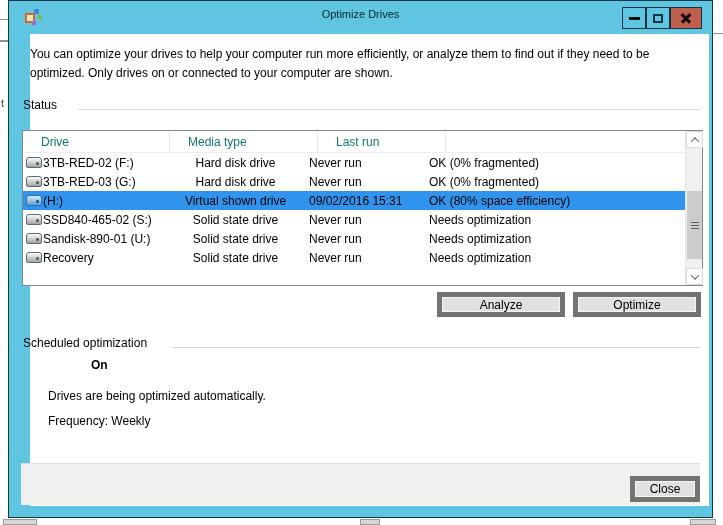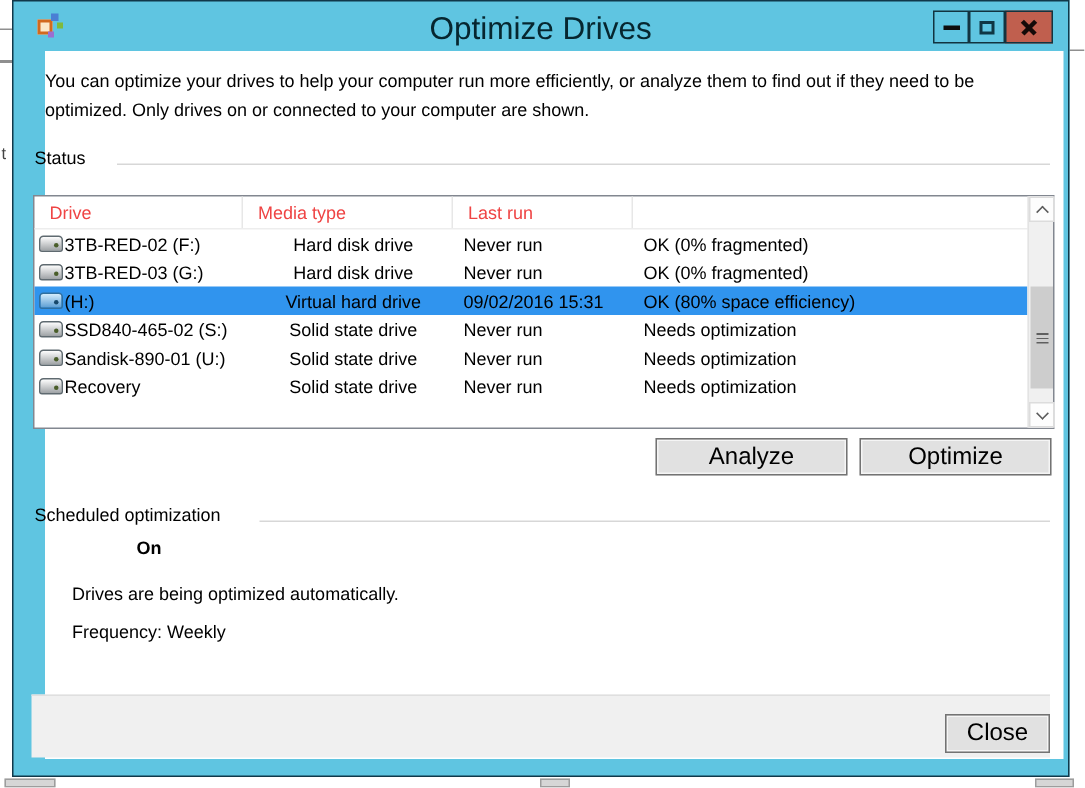--- a/index.html
+++ b/index.html
@@ -9,21 +9,21 @@
   
   .bg-line { position:absolute; background:#8f8f8f; }
   .bg-block { position:absolute; background:#d6d6d6; border:1px solid #9d9d9d; }
   .bg-stray { position:absolute; left:1px; top:97px; font-size:11px; color:#444; }
 
   
   .window { position:absolute; left:8px; top:0; width:705px; height:518px;
             background:#5fc5e1; border:1px solid #10384a; }
 
   .titlebar { position:absolute; left:0; top:0; width:100%; height:32px; }
-  .title { position:absolute; left:0; top:7px; width:100%; text-align:center; font-size:21px; color:#06262f; }
+  .title { position:absolute; left:0; top:7px; width:100%; text-align:center; font-size:11px; color:#06262f; }
   .app-icon { position:absolute; left:16px; top:8px; width:17px; height:16px; }
   .app-icon .frame { position:absolute; left:0; bottom:2px; width:10px; height:10px; border:2px solid #d2691e; background:#fce8c8; }
   .app-icon .b1 { position:absolute; right:3px; top:0; width:5px; height:5px; background:#4a7fd4; }
   .app-icon .b2 { position:absolute; right:0; top:6px; width:4px; height:4px; background:#7fba3c; }
   .app-icon .b3 { position:absolute; right:6px; bottom:0; width:4px; height:4px; background:#9b6fd0; }
 
   .win-btn { position:absolute; top:6px; width:24px; height:22px; border:1px solid #123440;
              background:transparent; display:flex; align-items:center; justify-content:center; cursor:default; }
   .btn-min { left:613px; }
   .btn-max { left:637px; }
@@ -39,21 +39,21 @@
 
   .desc { position:absolute; left:30px; top:45px; width:652px; line-height:19px; }
 
   .group-label { position:absolute; color:#000; }
   .group-line { position:absolute; height:1px; background:#d7d7d7; }
 
   
   .listview { position:absolute; left:22px; top:130px; width:681px; height:156px;
               border:1px solid #828790; background:#fff; }
   .lv-header { display:flex; height:22px; border-bottom:1px solid #ededed; align-items:center; }
-  .lv-hcell { height:100%; display:flex; align-items:center; padding-left:10px; border-right:1px solid #e7e7e7; color:#ef4444; }
+  .lv-hcell { height:100%; display:flex; align-items:center; padding-left:10px; border-right:1px solid #e7e7e7; color:#0f766e;margin-left:8px; }
   .c-drive { width:139px; } .c-media { width:140px;text-align:center; } .c-last { width:120px; } .c-status { width:263px; border-right:none; }
   .lv-row { display:flex; align-items:center; height:19px; width:662px; }
   .lv-row.selected { background:#3094ee; }
   .cell { padding-left:7px; white-space:nowrap; overflow:hidden; }
   .cell-drive { width:139px; display:flex; align-items:center; padding-left:3px; gap:1px; }
 
   .drive-ico { flex:0 0 auto; width:16px; height:11px; border-radius:3px 3px 2px 2px;
                background:linear-gradient(180deg,#fdfdfd,#9fa3a6); border:1px solid #5f6a70; position:relative; }
   .drive-ico::after { content:""; position:absolute; right:2px; bottom:2px; width:3px; height:3px; border-radius:50%; background:#4a5e2a; }
   .drive-ico.virtual { background:linear-gradient(180deg,#d3ecfc,#5d9fd4); border-color:#2f6f9f; }
@@ -63,21 +63,21 @@
   .scrollbar { position:absolute; right:0; top:0; width:17px; height:154px; background:#f0f0f0; border-left:1px solid #e3e3e3; }
   .sb-btn { position:absolute; left:0; width:17px; height:17px; background:#fdfdfd; border:1px solid #dcdcdc; display:flex; align-items:center; justify-content:center; }
   .sb-up { top:0; } .sb-down { bottom:0; }
   .chev { width:6px; height:6px; border-left:1.5px solid #5a5a5a; border-top:1.5px solid #5a5a5a; }
   .chev-up { transform:rotate(45deg) translate(1px,1px); }
   .chev-down { transform:rotate(225deg) translate(1px,1px); }
   .sb-thumb { position:absolute; left:1px; top:60px; width:15px; height:68px; background:#cdcdcd; display:flex; align-items:center; justify-content:center; }
   .sb-grip { width:8px; height:7px; background:repeating-linear-gradient(to bottom,#5f5f5f 0 1px,#cdcdcd 1px 3px); }
 
   
-  .btn { position:absolute; background:#e1e1e1; border:1px solid #737373; color:#000; font-size:16px;
+  .btn { position:absolute; background:#e1e1e1; border:5px solid #737373; color:#000; font-size:12px;
          display:flex; align-items:center; justify-content:center; cursor:default;
          box-shadow:inset 0 0 0 1px #f5f5f5; }
   .btn-analyze  { left:437px; top:292px; width:128px; height:25px; }
   .btn-optimize { left:573px; top:292px; width:128px; height:25px; }
   .btn-change   { left:550px; top:361px; width:150px; height:26px; }
   .btn-close-dlg{ left:630px; top:476px; width:70px; height:26px; }
 
   .sched-state { position:absolute; left:48px; top:358px; font-weight:bold;margin-left:43px; }
   .sched-desc  { position:absolute; left:48px; top:389px; }
   .sched-freq  { position:absolute; left:48px; top:414px; }
@@ -153,21 +153,21 @@
         </div>
       <div class="cell c-media">Hard disk drive</div>
       <div class="cell c-last">Never run</div>
       <div class="cell c-status">OK (0% fragmented)</div>
     </div>
     <div class="lv-row selected">
       <div class="cell cell-drive">
           <span class="drive-ico virtual"></span>
           <span>(H:)</span>
         </div>
-      <div class="cell c-media">Virtual hard drive</div>
+      <div class="cell c-media">Virtual shown drive</div>
       <div class="cell c-last">09/02/2016 15:31</div>
       <div class="cell c-status">OK (80% space efficiency)</div>
     </div>
     <div class="lv-row">
       <div class="cell cell-drive">
           <span class="drive-ico"></span>
           <span>SSD840-465-02 (S:)</span>
         </div>
       <div class="cell c-media">Solid state drive</div>
       <div class="cell c-last">Never run</div>

